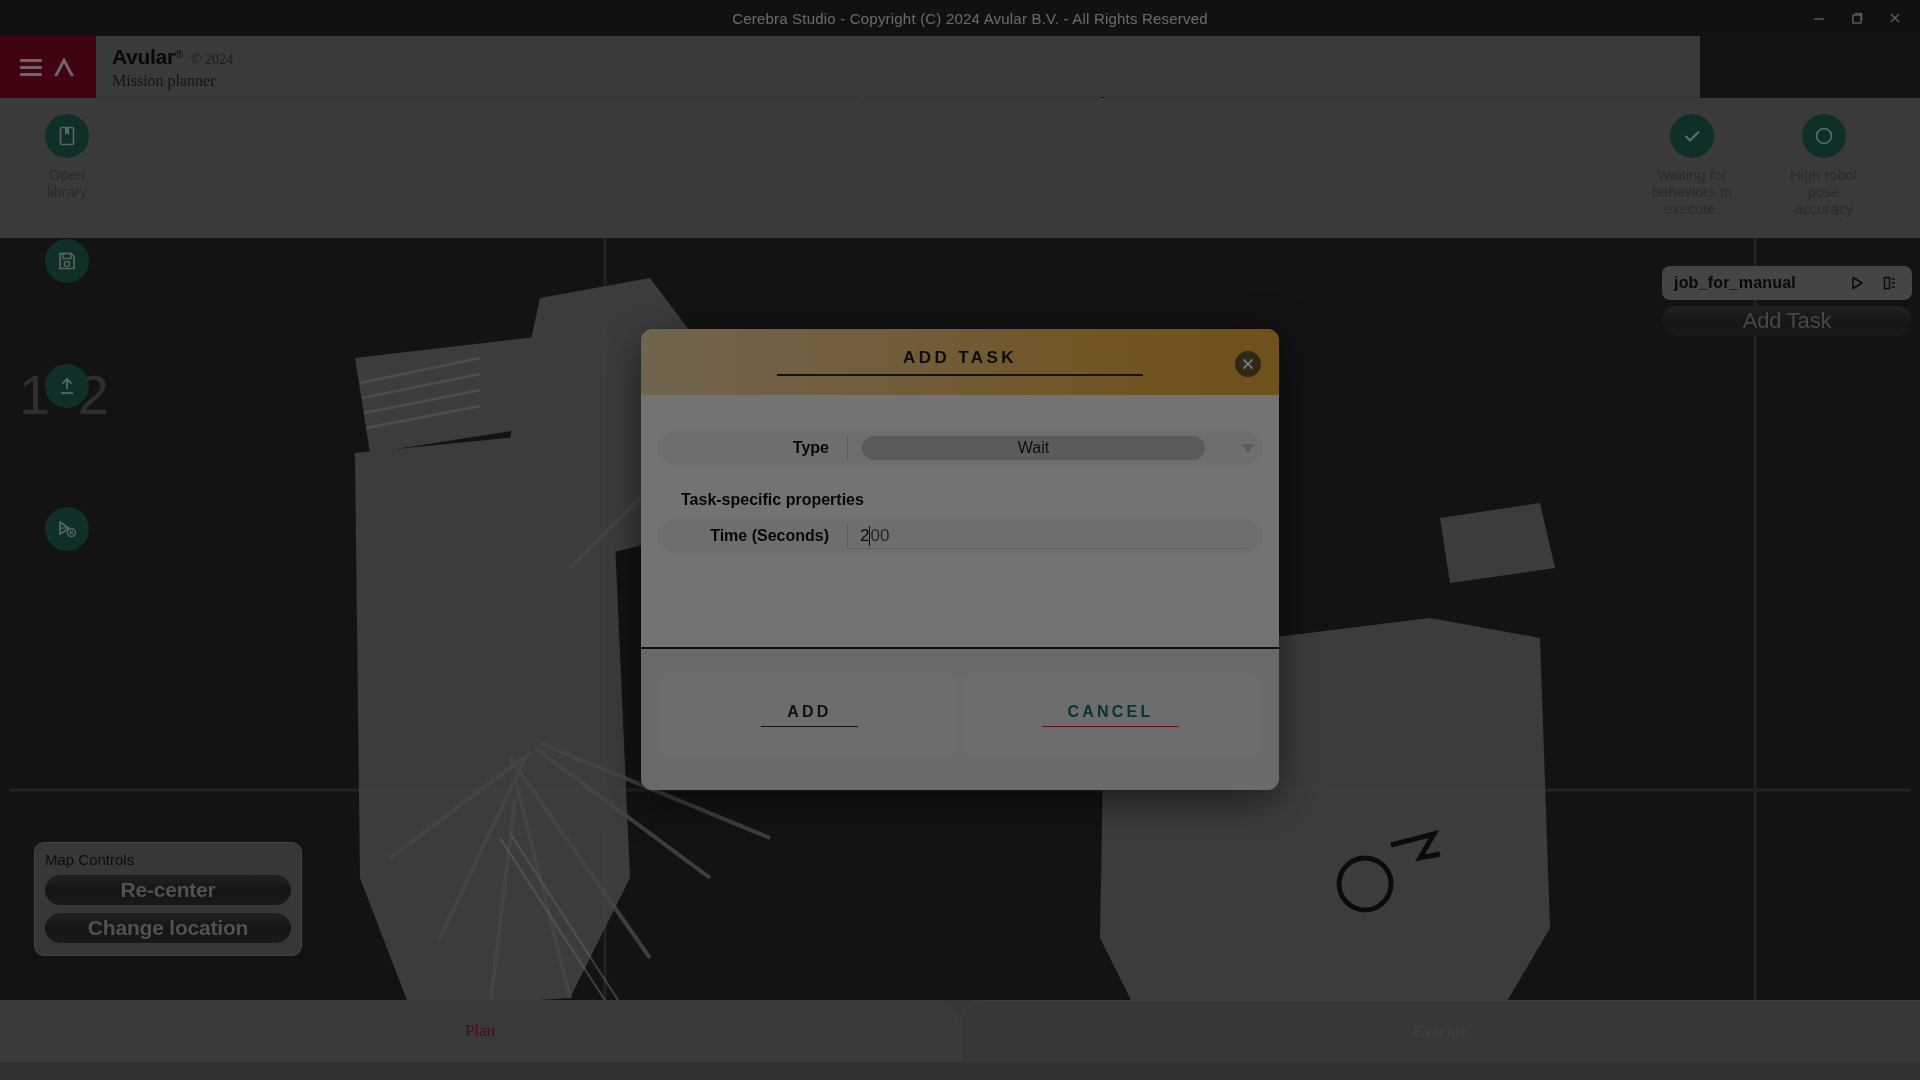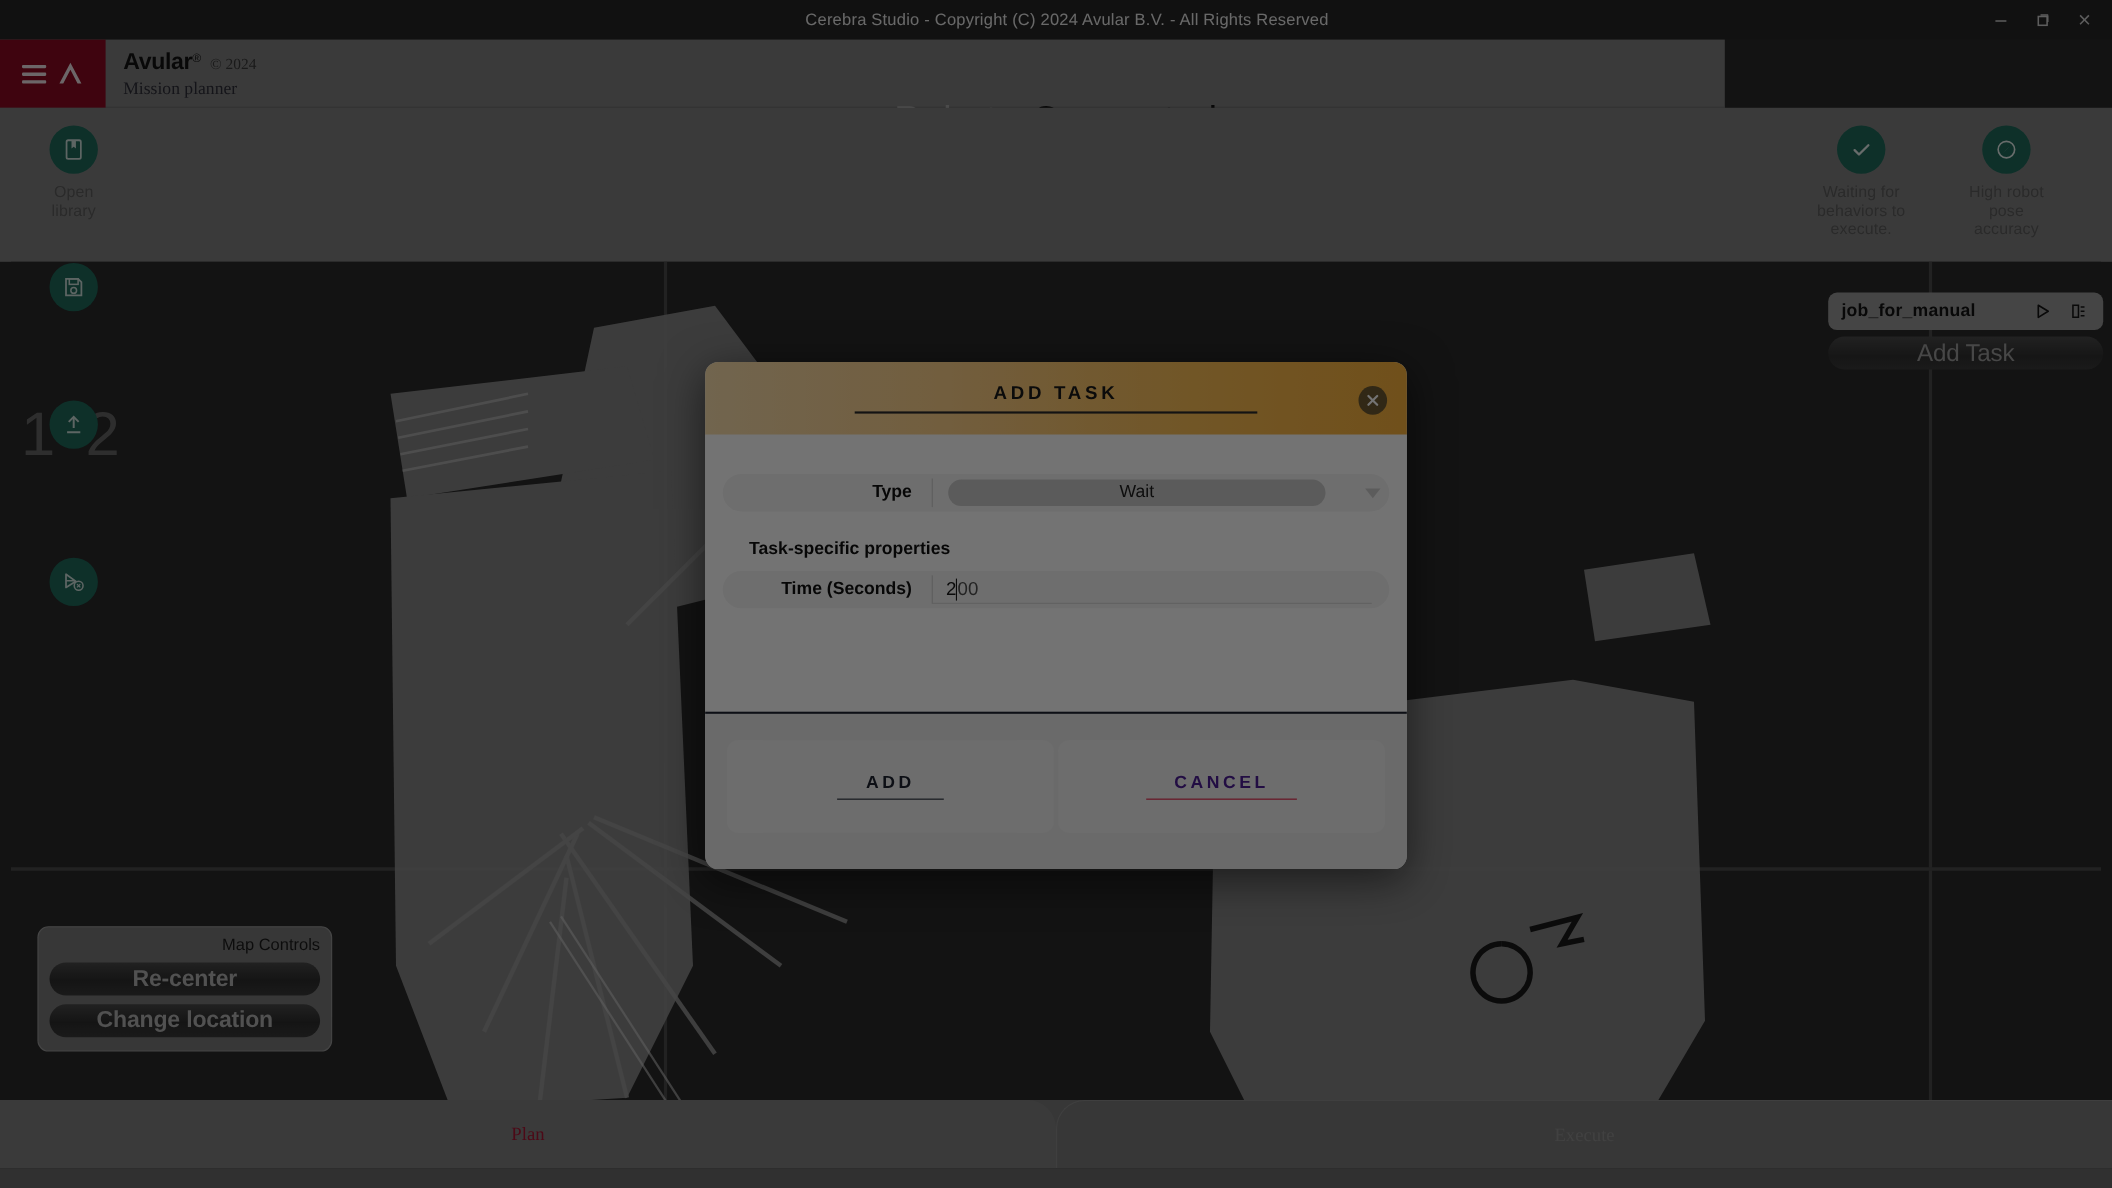--- a/index.html
+++ b/index.html
@@ -30,21 +30,21 @@
   .win-btn {
     width: 34px; height: 26px; border-radius: 4px;
     display: flex; align-items: center; justify-content: center;
     color: #cfcfcf;
   }
   .win-btn svg { display: block; }
 
   
   .appheader {
     position: absolute; top: 36px; left: 0;
-    width: 1568px; height: 62px;
+    width: 1700px; height: 62px;
     background: #828282;
     border-bottom: 1px solid #6f6f6f;
   }
   .logo-block {
     position: absolute; left: 0; top: 0;
     width: 96px; height: 62px;
     background: #8c0a22;
     display: flex; align-items: center; justify-content: center; gap: 10px;
   }
   .hamburger { display: flex; flex-direction: column; gap: 4px; }
@@ -132,21 +132,21 @@
   }
   .map-svg { position: absolute; inset: 0; }
 
   
   .mapcontrols {
     position: absolute; left: 24px; bottom: 62px;
     width: 268px; padding: 8px 10px 12px 10px;
     background: #7b7b7b; border-radius: 10px;
     border: 1px solid #9a9a9a;
   }
-  .mc-title { text-align: right; font-size: 15px; color: #1c1c1c; margin-bottom: 7px; }
+  .mc-title { text-align: left; font-size: 15px; color: #1c1c1c; margin-bottom: 7px; }
   .mc-btn {
     height: 30px; border-radius: 15px;
     background: linear-gradient(180deg, #4a4a4a 0%, #2e2e2e 55%, #3b3b3b 100%);
     display: flex; align-items: center; justify-content: center;
     color: #b3b3b3; font-size: 21px; font-weight: bold;
     margin-bottom: 8px; letter-spacing: -.2px;
   }
   .mc-btn:last-child { margin-bottom: 0; }
 
   
@@ -272,21 +272,21 @@
   }
   .foot-btn {
     flex: 1; height: 84px; border-radius: 10px; background: #f2f2f2;
     display: flex; align-items: center; justify-content: center;
   }
   .foot-btn-inner {
     font-size: 16px; font-weight: bold; letter-spacing: 3.2px;
     padding: 0 26px 5px 26px;
   }
   .btn-add .foot-btn-inner { color: #1d2330; border-bottom: 1.5px solid #1d2330; }
-  .btn-cancel .foot-btn-inner { color: #4c1d95; border-bottom: 1.5px solid #e3173e; }
+  .btn-cancel .foot-btn-inner { color: #0f766e; border-bottom: 1.5px solid #e3173e; }
 </style>
 </head>
 <body>
 
 <div id="app">
 
   <div class="titlebar">
     <div class="titlebar-text">Cerebra Studio - Copyright (C) 2024 Avular B.V. - All Rights Reserved</div>
     <div class="win-btns">
       <div class="win-btn">

